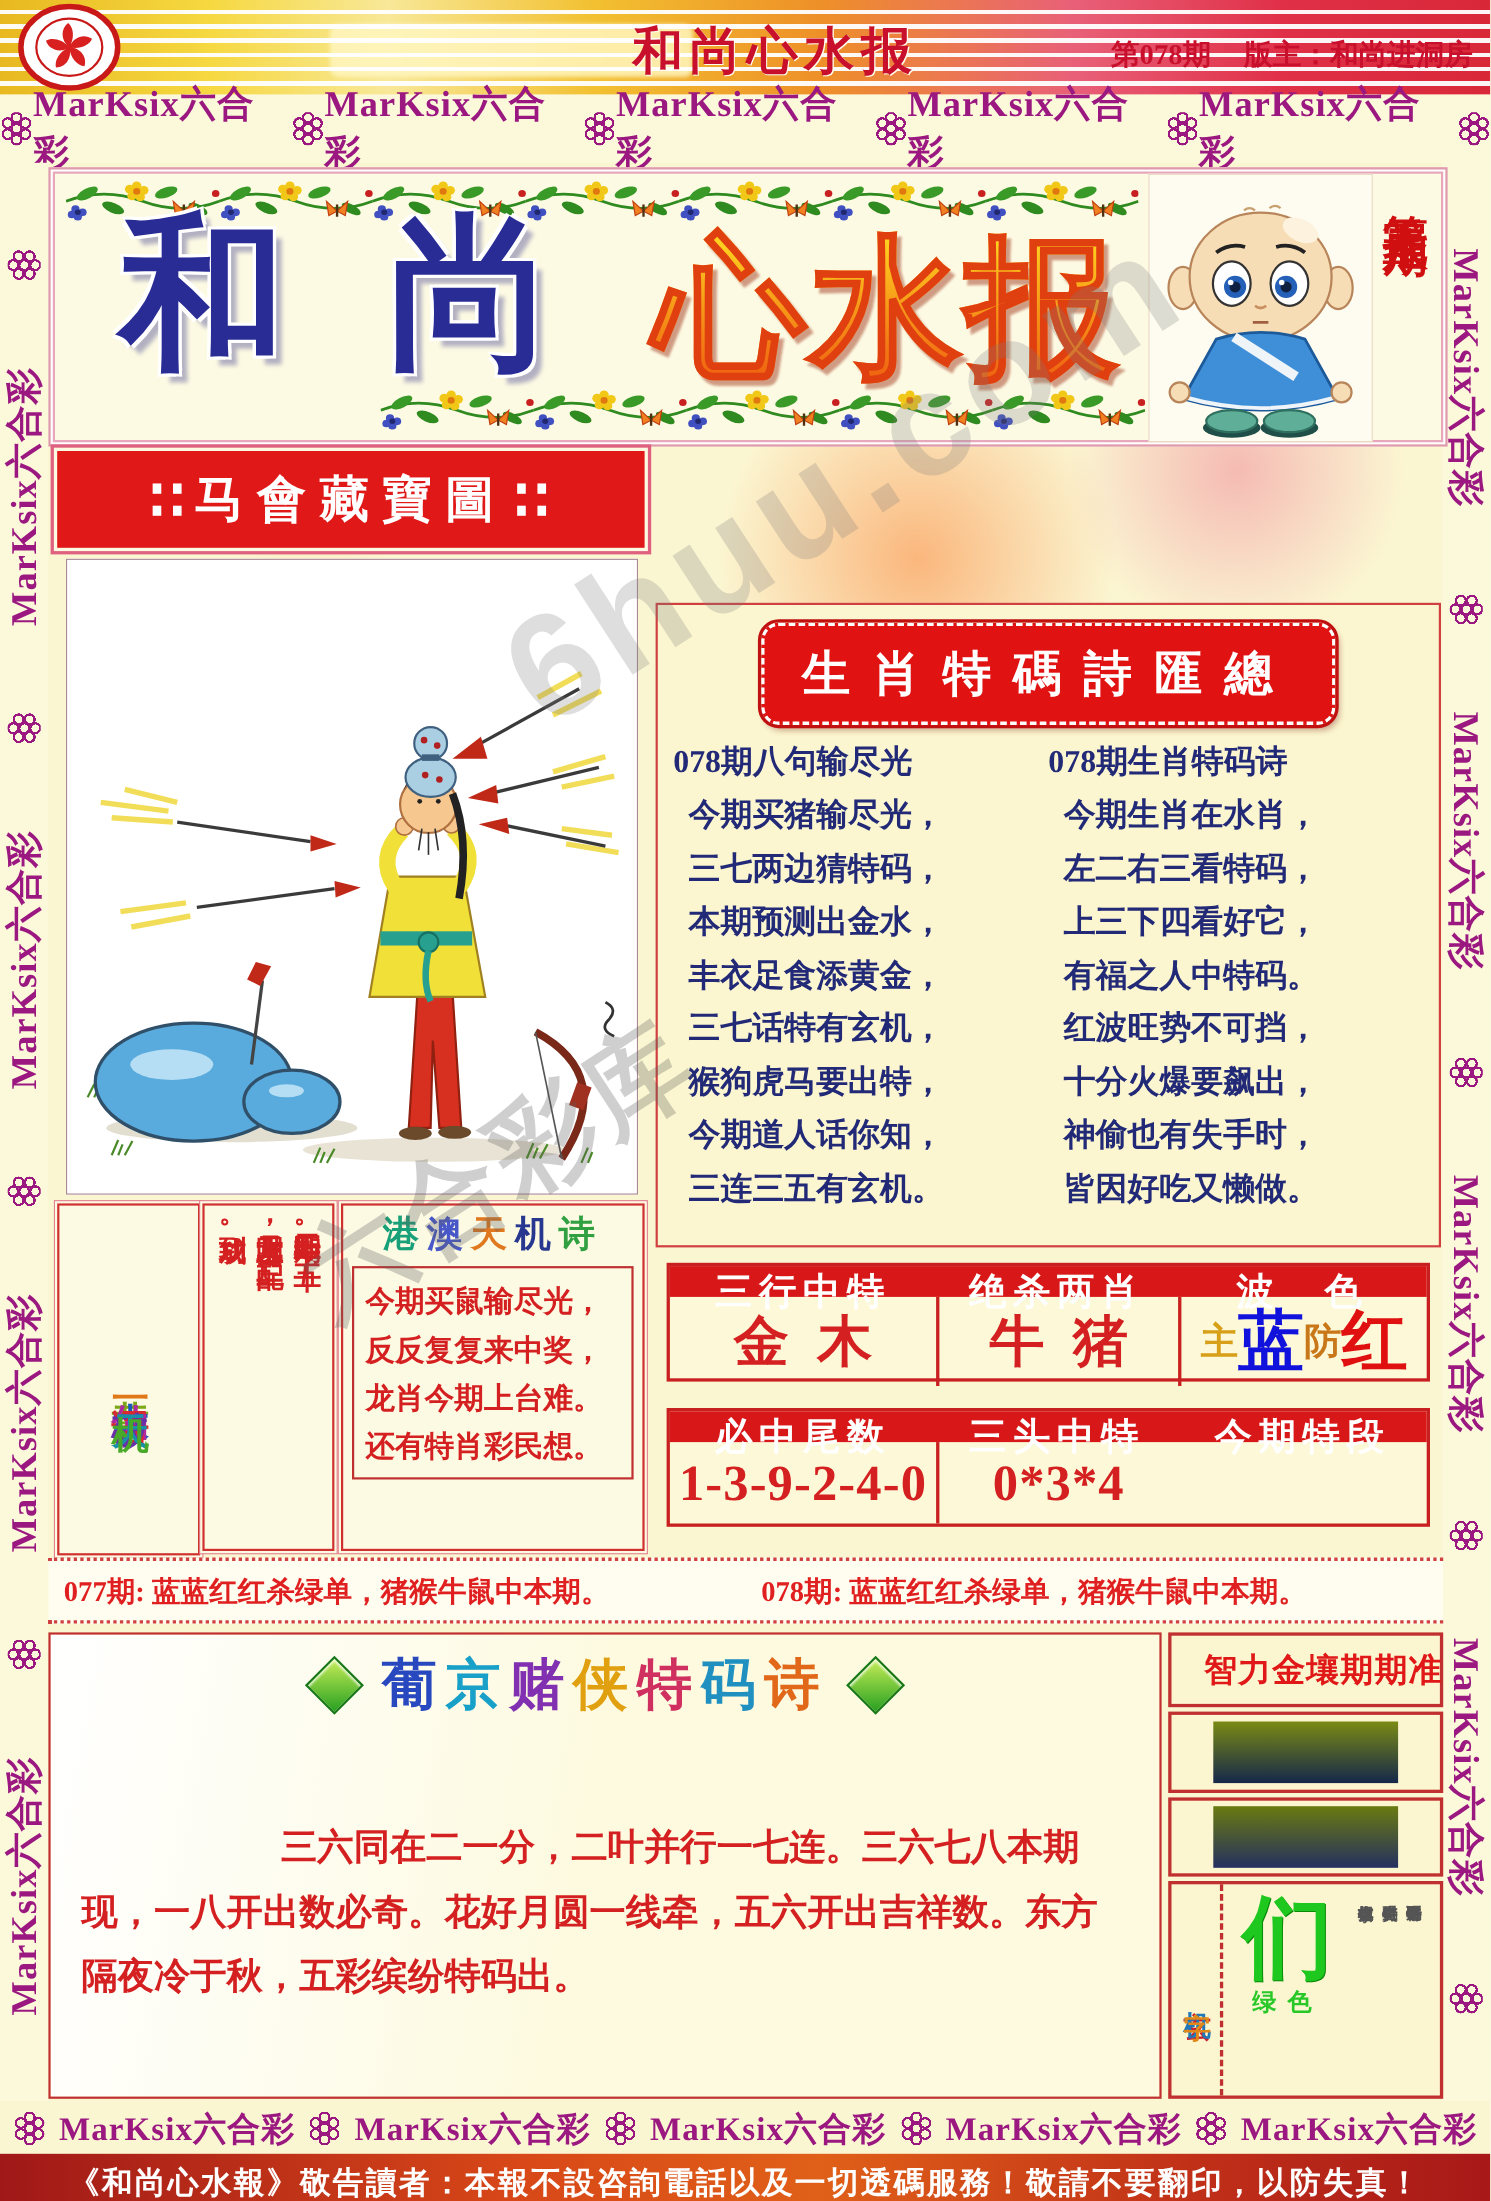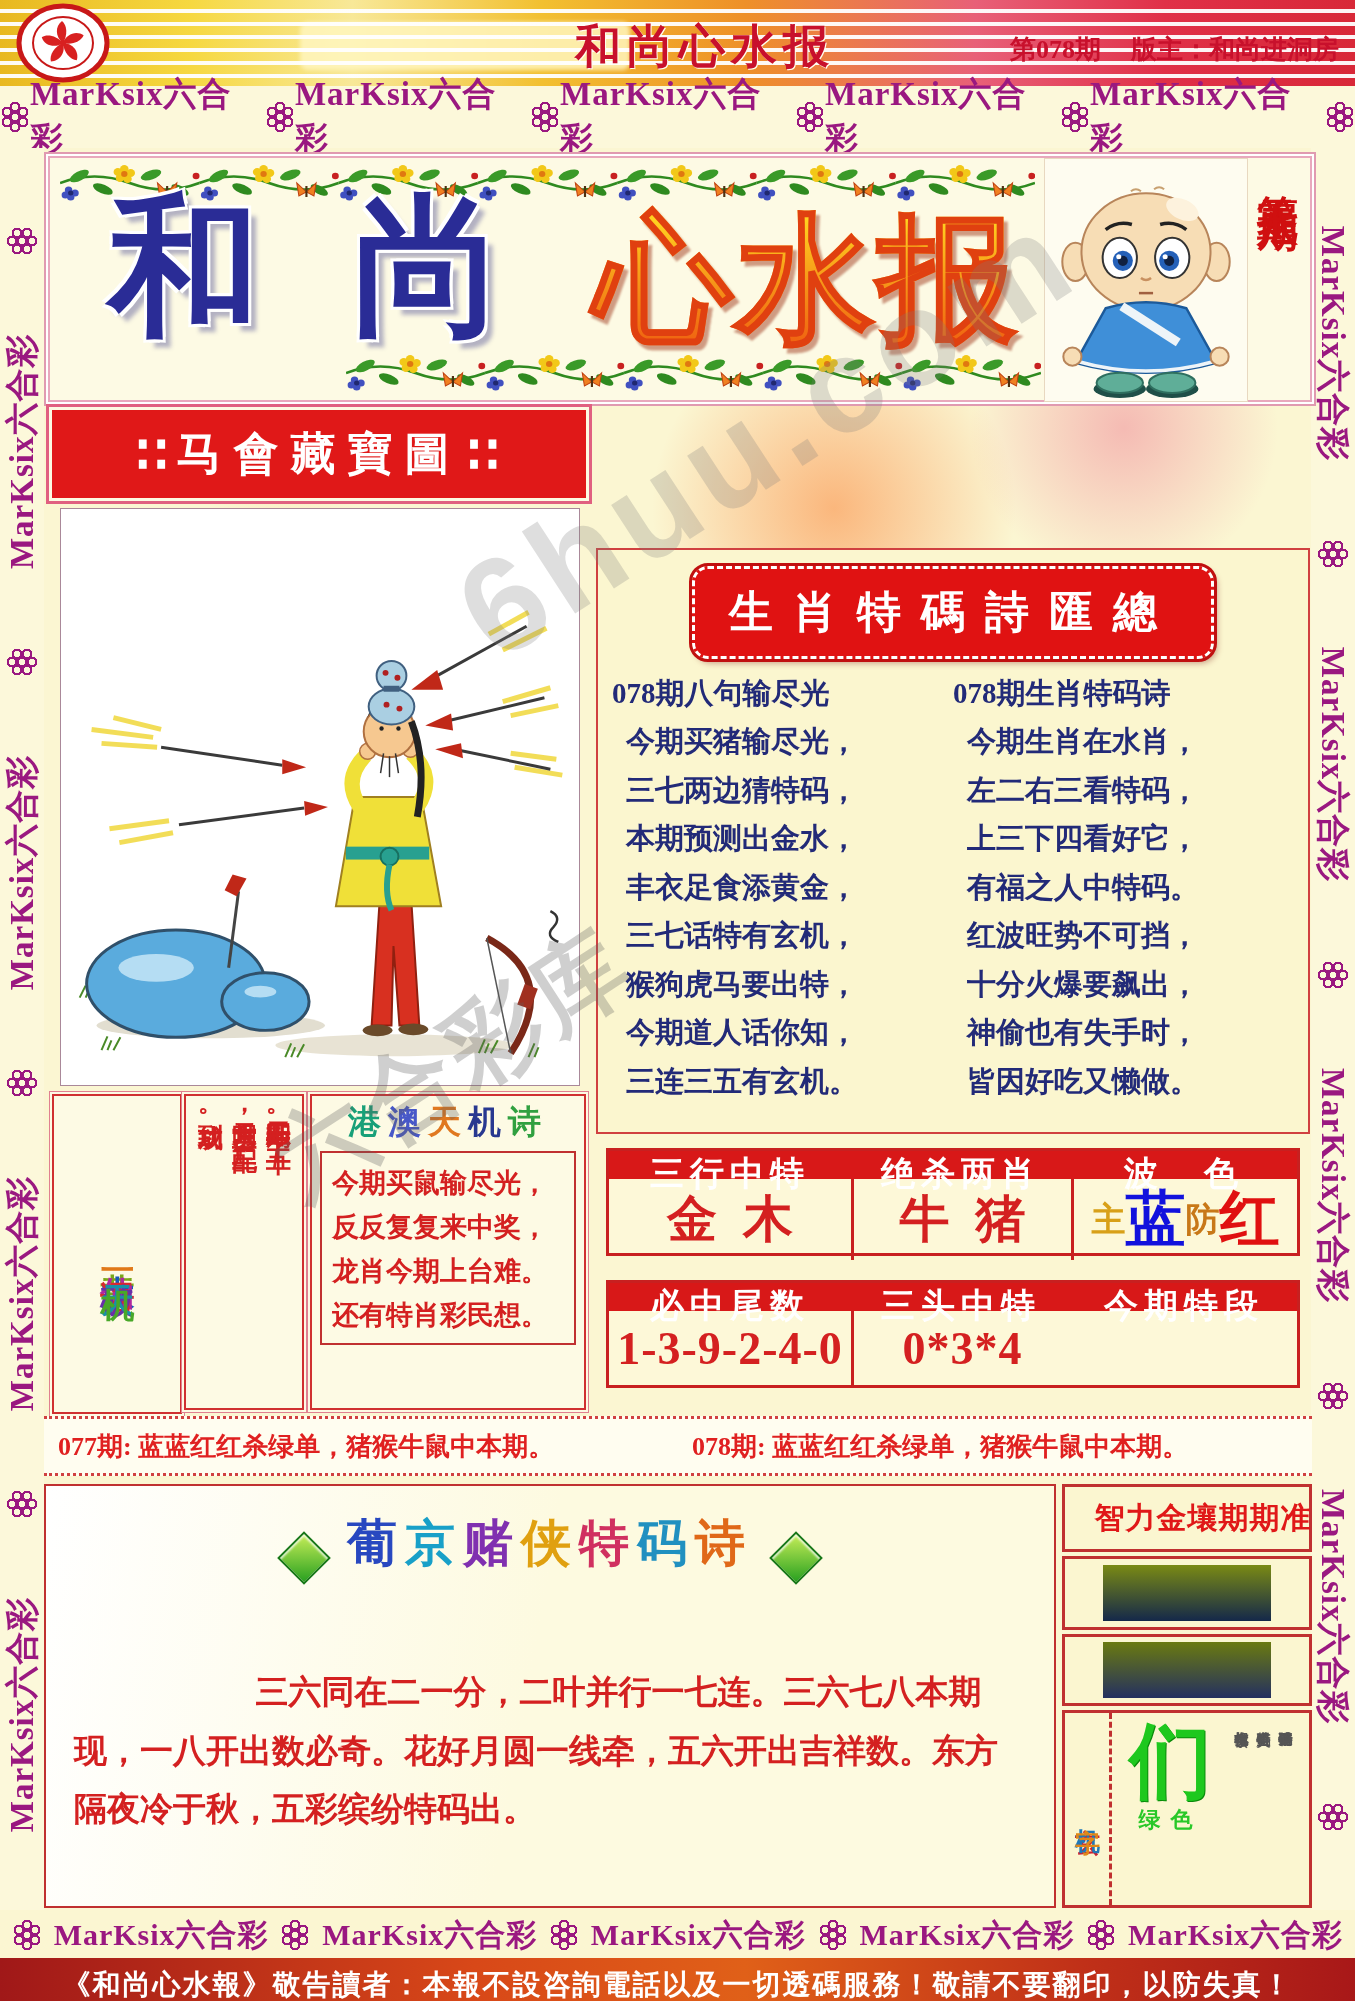--- a/index.html
+++ b/index.html
@@ -110,21 +110,21 @@
 
   
   .results-row{position:absolute;left:44px;top:1416px;width:1268px;height:60px;background:#fffdf0;
     border-top:3px dotted #d04040;border-bottom:3px dotted #d04040;display:flex;align-items:center;box-sizing:border-box;}
   .results-row div{width:50%;padding-left:14px;font-size:26px;font-weight:900;color:#e02020;
     font-family:"Liberation Serif",serif;white-space:nowrap;}
 
   
   .pujing-box{position:absolute;left:44px;top:1484px;width:1012px;height:424px;border:2px solid #c03030;
     background:linear-gradient(100deg,#ffffff 0%,#fdfae0 48%);box-sizing:border-box;}
-  .pujing-title{margin-top:24px;display:flex;justify-content:center;align-items:flex-end;gap:24px;}
+  .pujing-title{margin-top:12px;display:flex;justify-content:center;align-items:center;gap:24px;}
   .pujing-title .chars{font-size:50px;font-weight:900;font-family:"Liberation Serif",serif;letter-spacing:8px;}
   .diamond{width:34px;height:34px;background:linear-gradient(135deg,#c8ee58,#28a020);transform:rotate(45deg);
     border:2px solid #187818;box-shadow:inset 2px 2px 2px rgba(255,255,255,.7);}
   .pujing-body{margin:86px 36px 0 28px;font-size:33px;line-height:1.78;color:#d42020;font-weight:900;
     text-indent:5.5em;font-family:"Liberation Serif",serif;}
 
   
   .tips{position:absolute;left:1062px;top:1484px;width:250px;height:424px;display:flex;flex-direction:column;gap:4px;}
   .tip{border:3px solid #c03030;background:#fbf6d0;display:flex;align-items:center;justify-content:center;
     font-family:"Liberation Serif",serif;font-weight:900;white-space:nowrap;}

